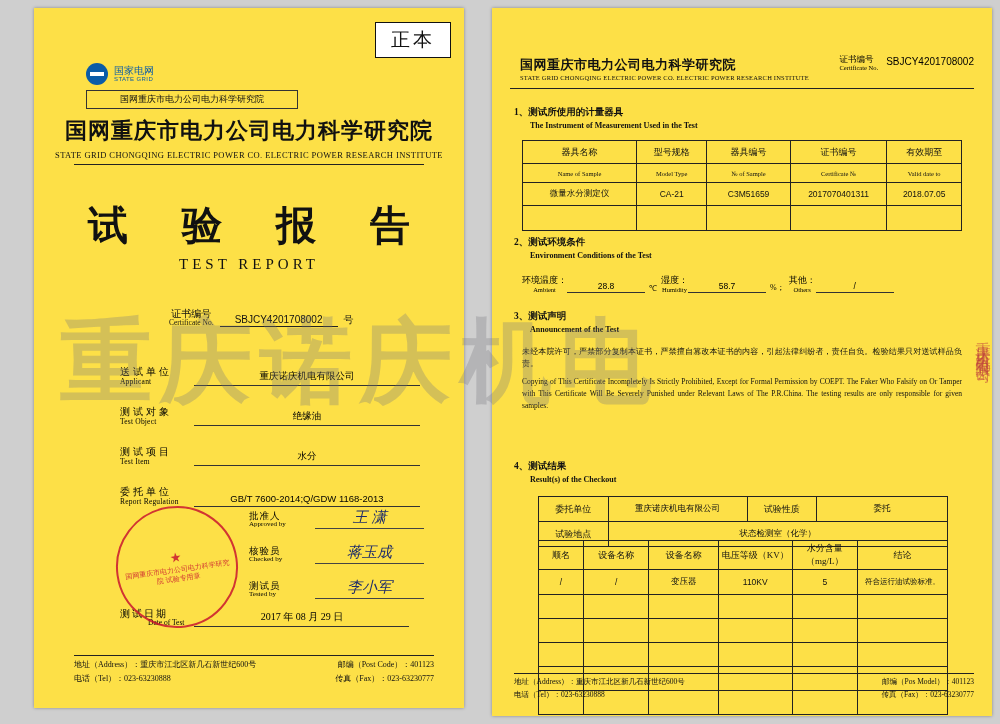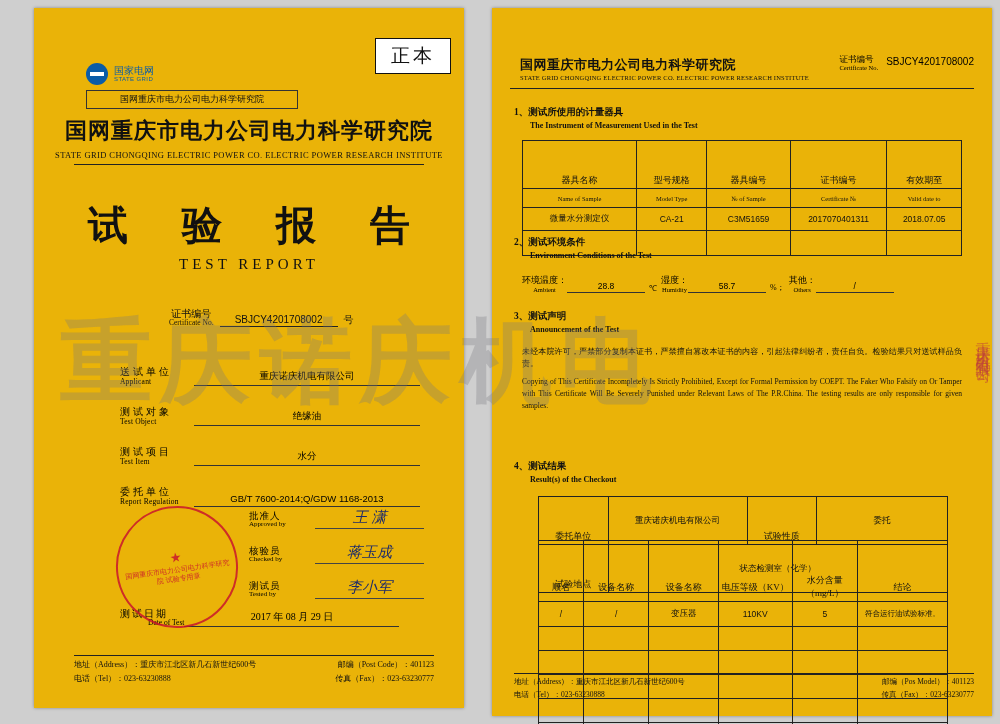--- a/index.html
+++ b/index.html
@@ -5,35 +5,34 @@
   html,body{margin:0;padding:0;}
   body{
     width:1000px;height:724px;
     background:#cfcfcf;
     font-family:"Liberation Serif", serif;
     overflow:hidden;
     position:relative;
   }
   .page{
     position:absolute;
-    background:#eab308;
+    background:#fde047;
     box-shadow:0 0 3px rgba(0,0,0,.35);
   }
   
   #left-page{left:34px;top:8px;width:430px;height:700px;}
   
   #right-page{left:492px;top:8px;width:500px;height:708px;}
 
   .stamp-box{
     position:absolute;left:375px;top:22px;width:74px;height:34px;
     border:1px solid #111;background:#fff;
     display:flex;align-items:center;justify-content:center;
     font-family:"Liberation Serif",serif;font-size:19px;letter-spacing:3px;color:#111;
     z-index:5;
-    margin-top:16px;
   }
 
   
   .logo-row{position:absolute;left:52px;top:55px;display:flex;align-items:center;gap:6px;}
   .logo-mark{width:22px;height:22px;border-radius:50%;background:#0a5ca8;position:relative;}
   .logo-mark:after{content:"";position:absolute;left:4px;top:9px;width:14px;height:4px;background:#fff;}
   .logo-text{line-height:1.05;}
   .logo-cn{font-size:10px;color:#0a5ca8;font-family:"Liberation Sans",sans-serif;}
   .logo-en{font-size:6px;color:#0a5ca8;font-family:"Liberation Sans",sans-serif;letter-spacing:.4px;}
   .logo-sub{
@@ -82,21 +81,21 @@
   .sign-row{display:flex;align-items:flex-end;margin-bottom:14px;}
   .sign-row .lab{width:66px;line-height:1.1;}
   .sign-row .lab .cn{font-size:9.5px;letter-spacing:1px;}
   .sign-row .lab .en{font-size:7px;}
   .sign-row .val{
     flex:1;border-bottom:1px solid #444;text-align:center;
     font-family:"Liberation Serif",serif;font-size:15px;color:#1d2b6b;
     font-style:italic;padding-bottom:1px;
   }
 
-  .date-row{position:absolute;left:86px;top:600px;display:flex;align-items:flex-end;}
+  .date-row{position:absolute;left:86px;top:600px;display:flex;align-items:flex-end;gap:10px;}
   .date-row .lab{line-height:1.1;}
   .date-row .lab .cn{font-size:10px;letter-spacing:2px;}
   .date-row .lab .en{font-size:7.5px;margin-left:28px;}
   .date-row .val{
     width:215px;border-bottom:1px solid #333;text-align:center;font-size:10px;padding-bottom:2px;
   }
 
   .foot{position:absolute;left:40px;right:30px;bottom:24px;font-size:8px;color:#111;}
   .foot .fr{border-top:1px solid #222;padding-top:3px;display:flex;justify-content:space-between;}
   .foot .fr2{display:flex;justify-content:space-between;margin-top:3px;}
@@ -133,21 +132,21 @@
   .r-cert .lab .en{font-size:6.5px;}
   .r-cert .val{font-size:10px;font-family:"Liberation Sans",sans-serif;margin-top:2px;}
   .r-rule{position:absolute;left:18px;right:18px;top:80px;border-top:1px solid #222;}
 
   .sec{position:absolute;left:22px;font-size:9.5px;color:#111;}
   .sec .cn{font-weight:bold;font-size:9.5px;}
   .sec .en{font-weight:bold;font-size:8px;margin-left:16px;display:block;margin-top:2px;}
 
   table.grid{position:absolute;border-collapse:collapse;}
   table.grid td{border:1px solid #222;text-align:center;vertical-align:middle;color:#111;}
-  .c-cn{font-size:9px;margin-top:32px;}
+  .c-cn{font-size:9px;}
   .c-en{font-size:6.5px;}
   .val-s{font-size:8.5px;font-family:"Liberation Sans",sans-serif;}
 
   .env{position:absolute;left:30px;top:268px;width:440px;font-size:9px;display:flex;align-items:flex-end;}
   .env .lab{line-height:1.1;text-align:center;}
   .env .lab .cn{font-size:9px;}
   .env .lab .en{font-size:6.5px;}
   .env .u{
     border-bottom:1px solid #333;min-width:70px;text-align:center;font-size:8.5px;
     font-family:"Liberation Sans",sans-serif;padding:0 4px 1px;

